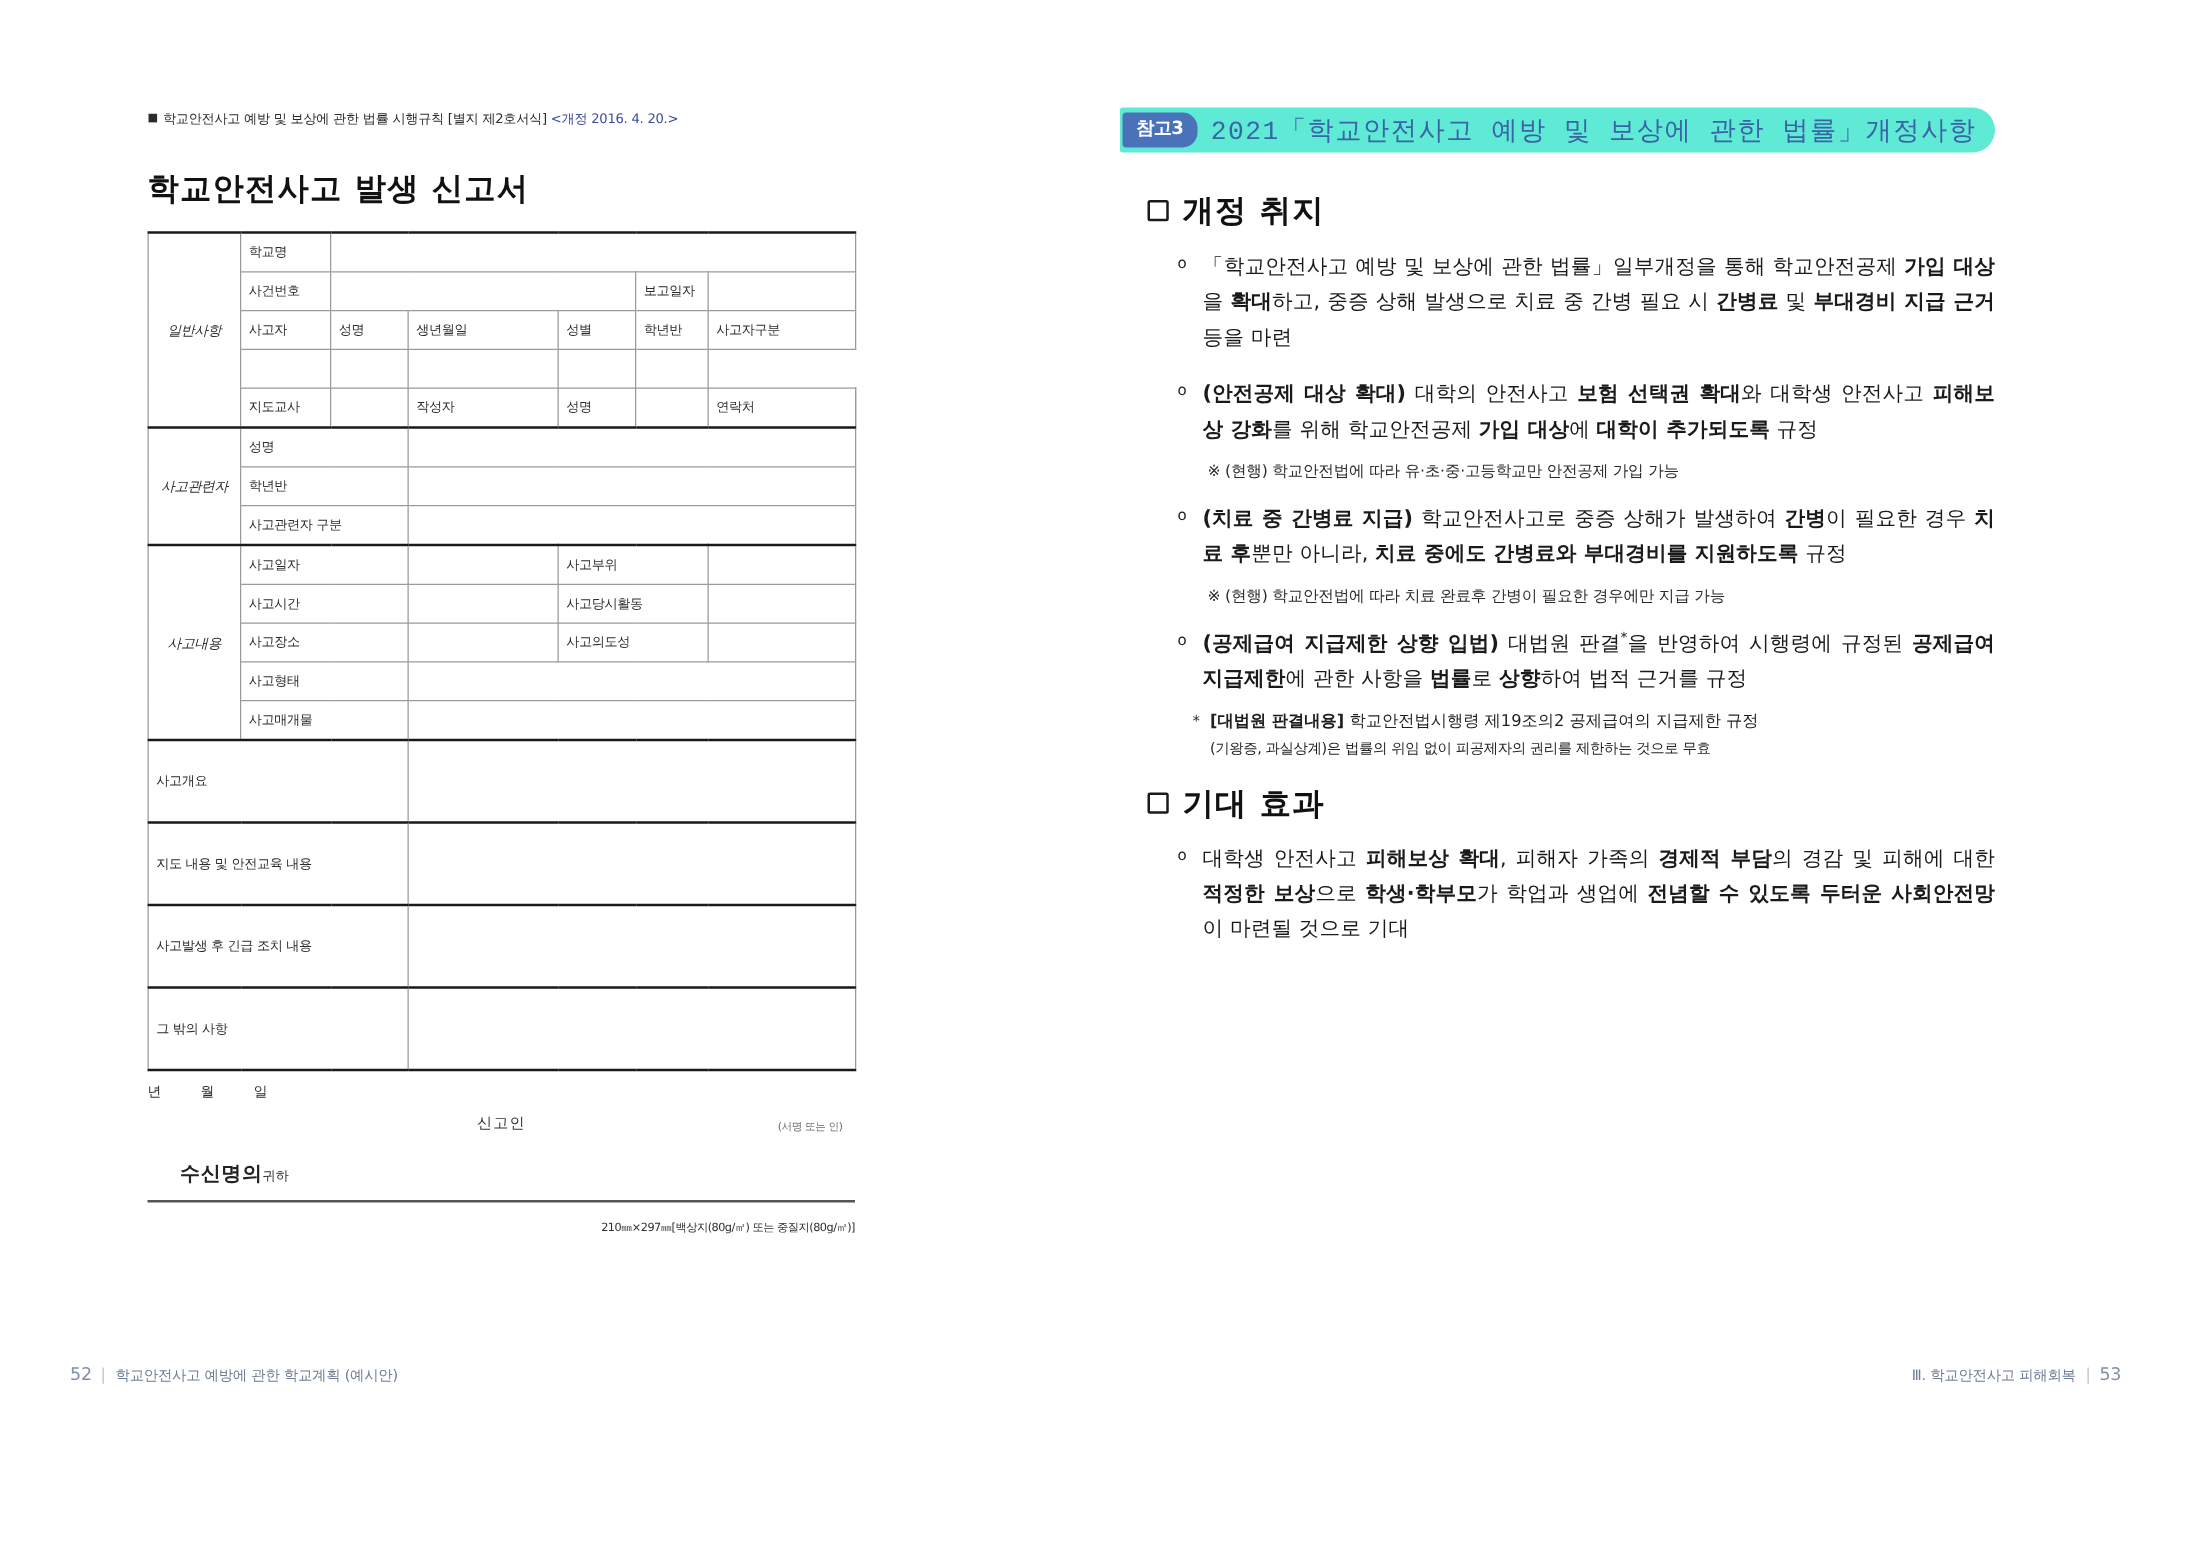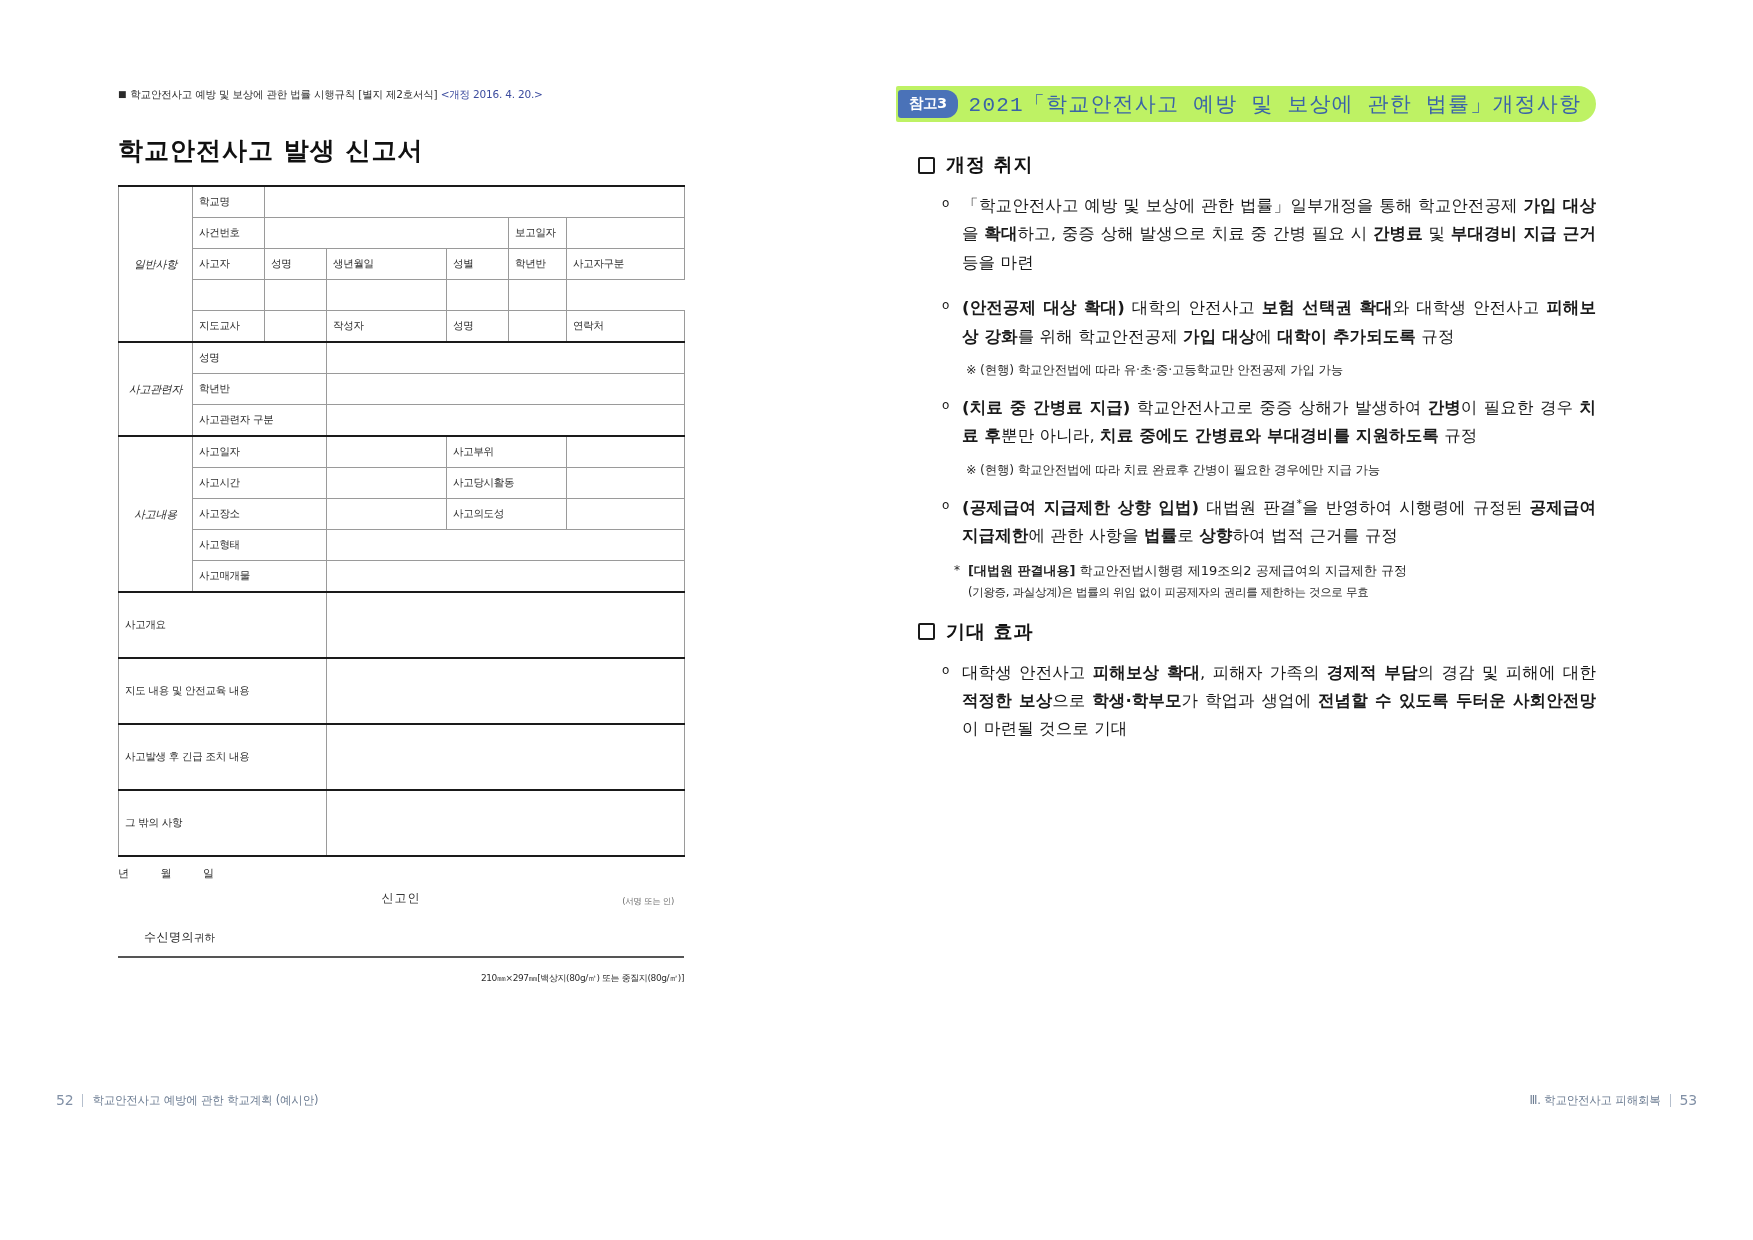--- a/index.html
+++ b/index.html
@@ -126,43 +126,43 @@
     bottom: -1px;
     font-size: 8.5px;
     color: #6b6b6b;
     letter-spacing: -0.3px;
   }
   .recipient-row {
     padding: 22px 0 10px 26px;
     border-bottom: 2.5px solid #555;
   }
   .recipient {
-    font-size: 12px;
-    font-weight: normal;
+    font-size: 16px;
+    font-weight: bold;
     letter-spacing: 0.5px;
     color: #222;
   }
   .paper-note {
     text-align: right;
     font-size: 9px;
     color: #2e2e2e;
     padding-top: 14px;
     letter-spacing: -0.4px;
   }
 
   
   .right-inner {
     position: absolute;
     left: 20px;
     top: 86px;
     width: 700px;
   }
   .ref-header {
     position: relative;
-    background: #bef264;
+    background: #5eead4;
     height: 36px;
     border-radius: 2px 18px 18px 2px;
     display: flex;
     align-items: center;
     margin-bottom: 30px;
   }
   .ref-tag {
     background: #4a72b8;
     color: #ffffff;
     font-size: 14.5px;
@@ -180,21 +180,21 @@
     letter-spacing: 1.2px;
     margin-left: 11px;
     font-family: Liberation Mono, monospace;
     white-space: nowrap;
   }
 
   .sec {
     margin-bottom: 17px;
   }
   .sec-head {
-    font-size: 19px;
+    font-size: 25px;
     font-weight: bold;
     letter-spacing: 1px;
     margin: 0 0 14px 22px;
     display: flex;
     align-items: center;
     color: #111;
   }
   .sq-bullet {
     display: inline-block;
     width: 13px;

